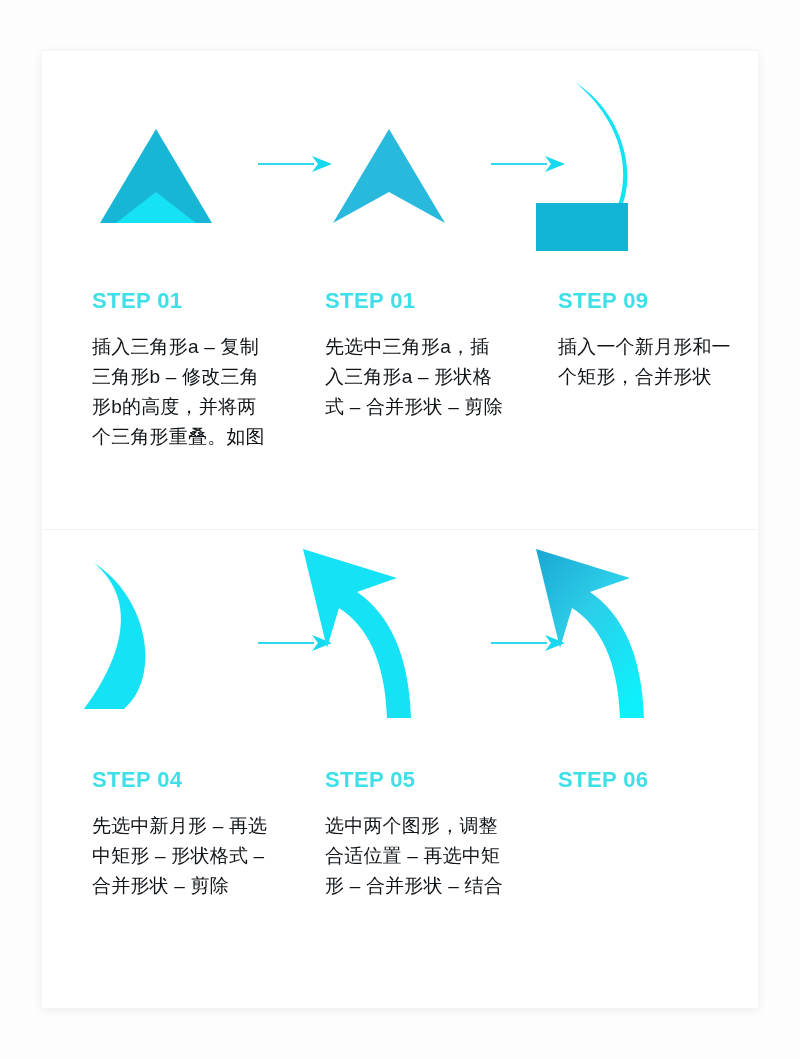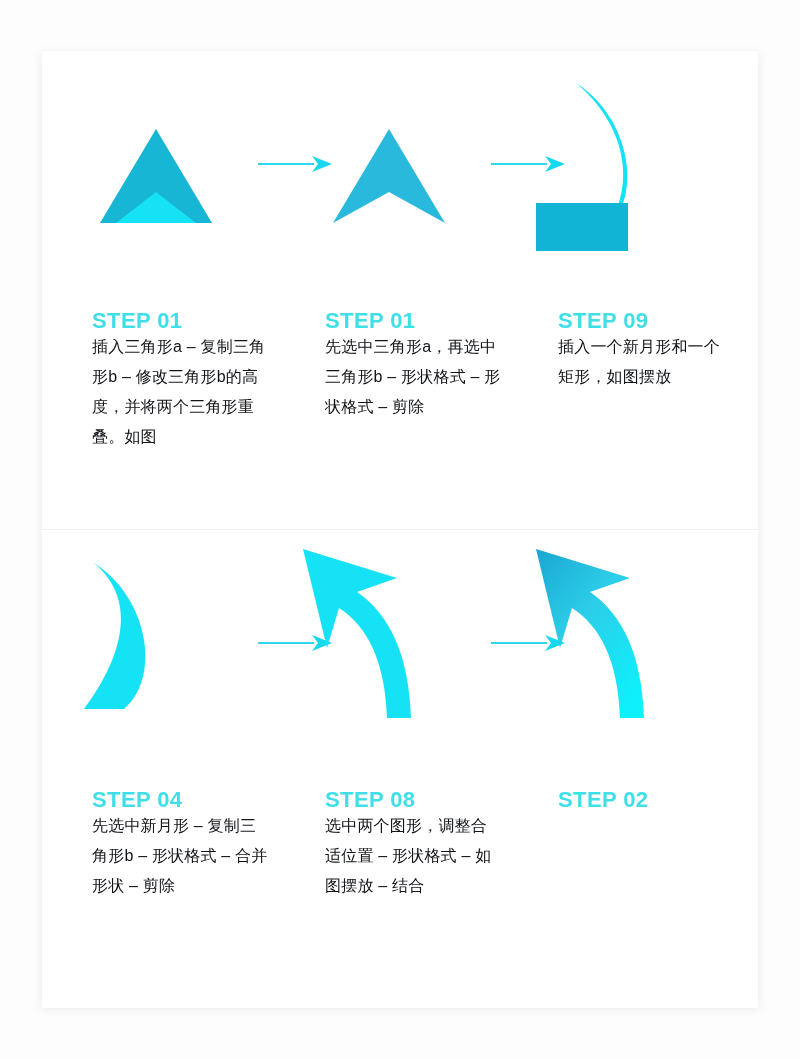--- a/index.html
+++ b/index.html
@@ -61,34 +61,34 @@
     height: 232px;
   }
   .figure svg {
     position: absolute;
     display: block;
   }
 
   .step-title {
     position: absolute;
     left: 44px;
-    top: 257px;
+    top: 237px;
     font-size: 22px;
     font-weight: bold;
     letter-spacing: 0.4px;
     color: #3fdfe8;
     white-space: nowrap;
   }
 
   .step-body {
     position: absolute;
     left: 44px;
     top: 281px;
     width: 178px;
-    font-size: 16px;
+    font-size: 19px;
     line-height: 30px;
     color: #111418;
     letter-spacing: 0.2px;
     word-break: break-all;
   }
 
   .connector {
     position: absolute;
     top: 98px;
     width: 80px;
@@ -124,71 +124,71 @@
       </svg>
     </div>
 
     <div class="step step-c2">
       <div class="figure">
         <svg width="222" height="232" viewBox="0 0 222 232">
           <polygon points="108,78 164,172 108,141 52,172" fill="#29b9dc"></polygon>
         </svg>
       </div>
       <div class="step-title">STEP 01</div>
-      <div class="step-body">先选中三角形a，再选中三角形b – 形状格式 – 形状格式 – 剪除</div>
+      <div class="step-body">先选中三角形a，插入三角形a – 形状格式 – 合并形状 – 剪除</div>
     </div>
 
     <div class="connector connector-b">
       <svg width="80" height="30" viewBox="0 0 80 30">
         <line x1="2" y1="15" x2="58" y2="15" stroke="#2fd8ea" stroke-width="2.2"></line>
         <polygon points="56,7 76,15 56,23 62,15" fill="#16d8ee"></polygon>
       </svg>
     </div>
 
     <div class="step step-c3">
       <div class="figure">
         <svg width="222" height="232" viewBox="0 0 222 232">
           <path d="M62,32 C116,66 130,146 92,178 C124,132 110,72 62,32 Z" fill="#16e2f5"></path>
           <rect x="22" y="152" width="92" height="48" fill="#12b4d6"></rect>
         </svg>
       </div>
       <div class="step-title">STEP 09</div>
-      <div class="step-body">插入一个新月形和一个矩形，如图摆放</div>
+      <div class="step-body">插入一个新月形和一个矩形，合并形状</div>
     </div>
   </div>
 
   <div class="row-divider"></div>
 
   <div class="row row-bottom">
 
     <div class="step step-c1">
       <div class="figure">
         <svg width="222" height="232" viewBox="0 0 222 232">
           <path d="M46,33 C100,67 114,147 76,179 L36,179 C70,134 94,73 46,33 Z" fill="#16e2f5"></path>
         </svg>
       </div>
       <div class="step-title">STEP 04</div>
-      <div class="step-body">先选中新月形 – 复制三角形b – 形状格式 – 合并形状 – 剪除</div>
+      <div class="step-body">先选中新月形 – 再选中矩形 – 形状格式 – 合并形状 – 剪除</div>
     </div>
 
     <div class="connector connector-a">
       <svg width="80" height="30" viewBox="0 0 80 30">
         <line x1="2" y1="15" x2="58" y2="15" stroke="#2fd8ea" stroke-width="2.2"></line>
         <polygon points="56,7 76,15 56,23 62,15" fill="#16d8ee"></polygon>
       </svg>
     </div>
 
     <div class="step step-c2">
       <div class="figure">
         <svg width="222" height="232" viewBox="0 0 222 232">
           <path d="M22,19 L116,48 L76,62 C108,84 128,124 130,188 L106,188 C104,130 86,96 58,78 L46,118 Z" fill="#16e2f5"></path>
         </svg>
       </div>
-      <div class="step-title">STEP 08</div>
-      <div class="step-body">选中两个图形，调整合适位置 – 形状格式 – 如图摆放 – 结合</div>
+      <div class="step-title">STEP 05</div>
+      <div class="step-body">选中两个图形，调整合适位置 – 再选中矩形 – 合并形状 – 结合</div>
     </div>
 
     <div class="connector connector-b">
       <svg width="80" height="30" viewBox="0 0 80 30">
         <line x1="2" y1="15" x2="58" y2="15" stroke="#2fd8ea" stroke-width="2.2"></line>
         <polygon points="56,7 76,15 56,23 62,15" fill="#16d8ee"></polygon>
       </svg>
     </div>
 
     <div class="step step-c3">
@@ -197,17 +197,17 @@
           <defs>
             <linearGradient id="arrowGrad" x1="0%" y1="0%" x2="75%" y2="100%">
               <stop offset="0%" stop-color="#1aa6d2"></stop>
               <stop offset="45%" stop-color="#2ccde8"></stop>
               <stop offset="100%" stop-color="#0ef0fb"></stop>
             </linearGradient>
           </defs>
           <path d="M22,19 L116,48 L76,62 C108,84 128,124 130,188 L106,188 C104,130 86,96 58,78 L46,118 Z" fill="url(#arrowGrad)"></path>
         </svg>
       </div>
-      <div class="step-title">STEP 02</div>
+      <div class="step-title">STEP 06</div>
     </div>
   </div>
 
 </div>
 
 </body></html>

